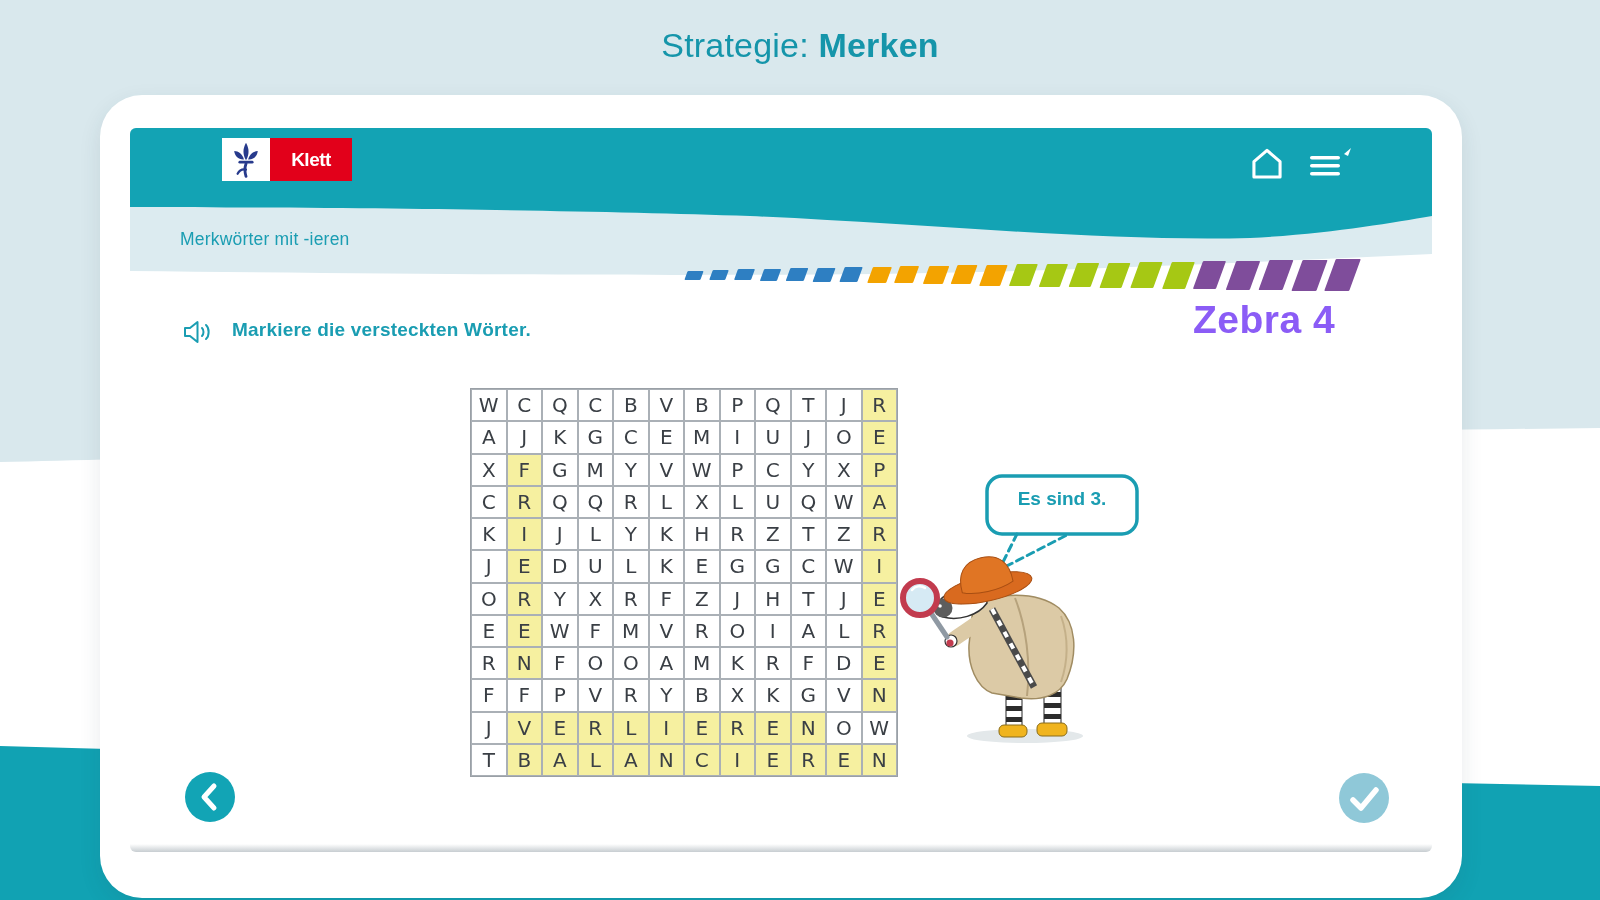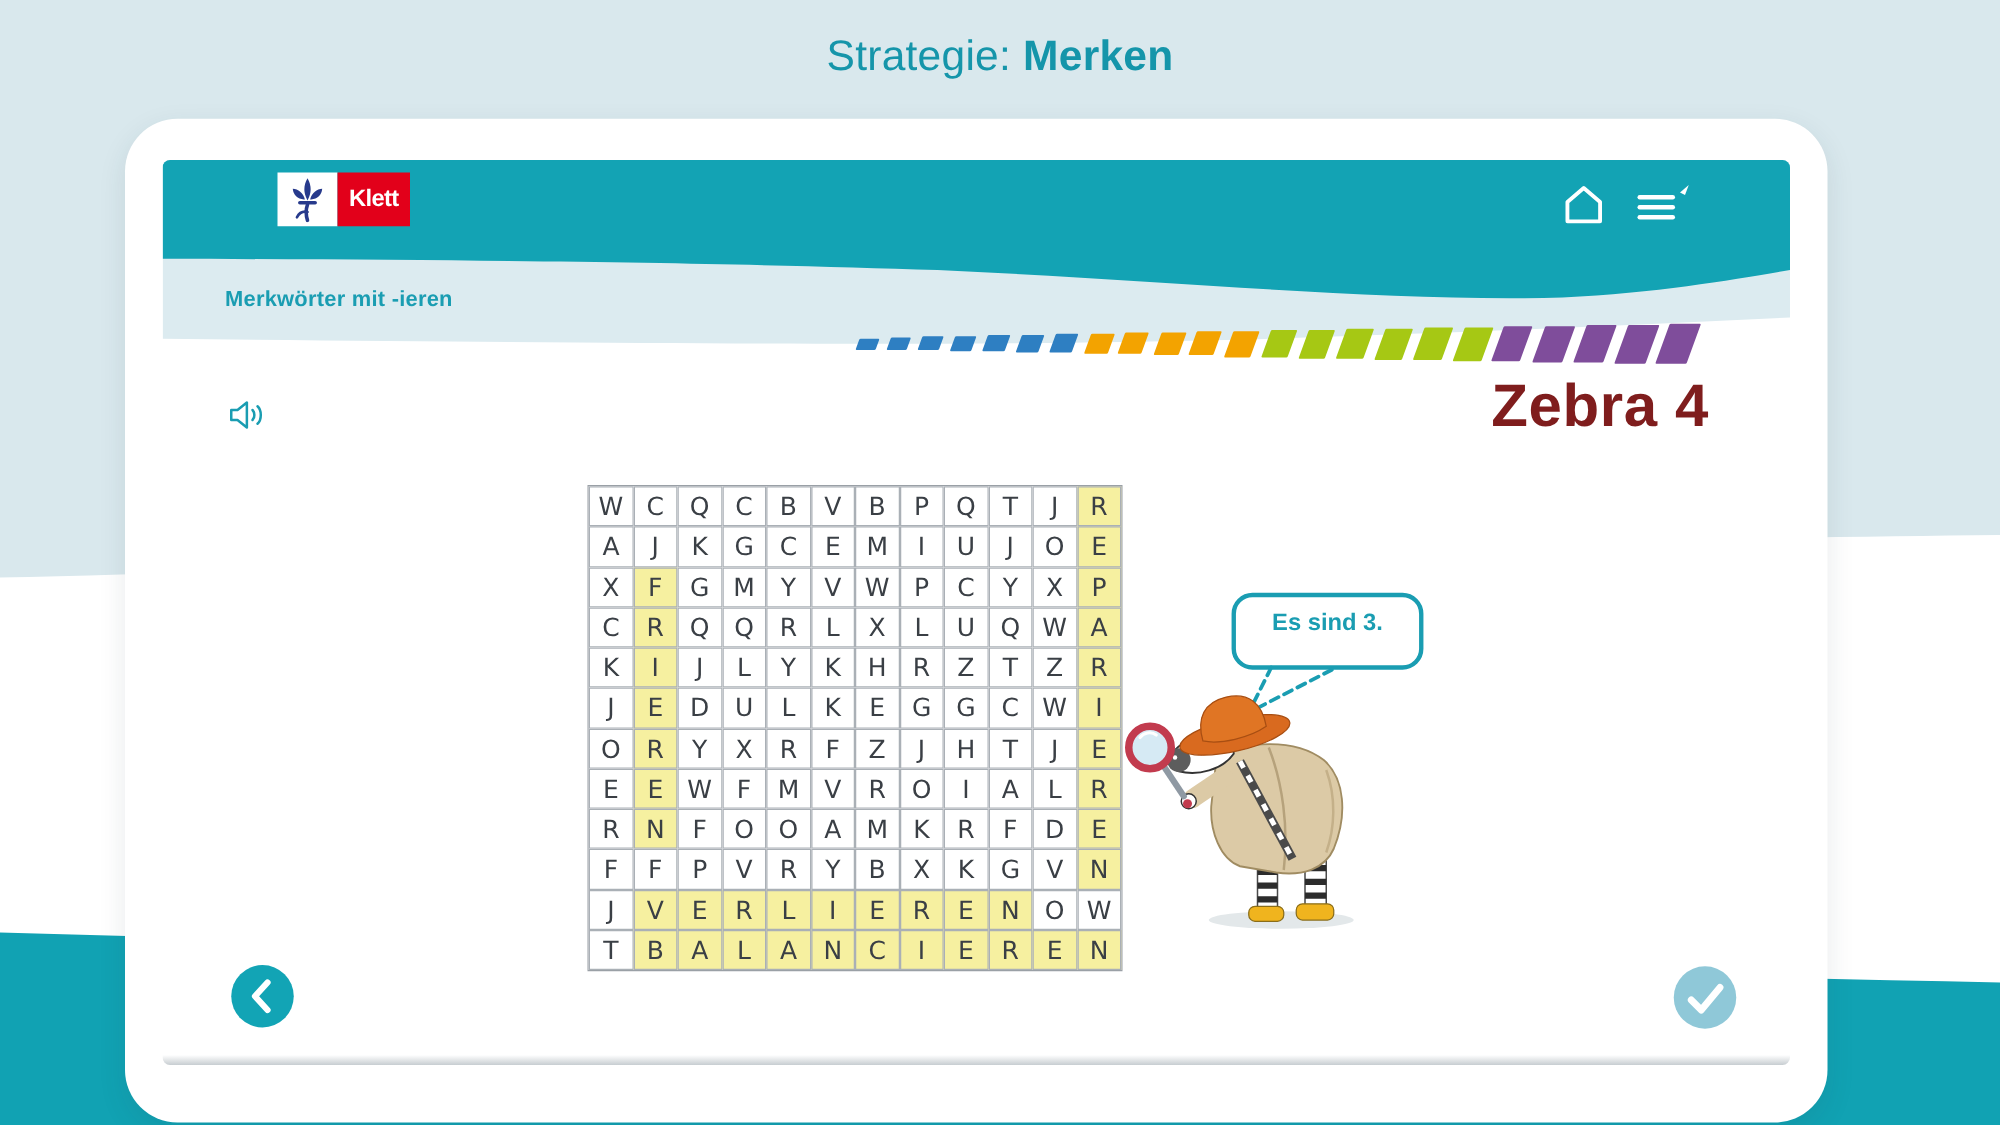--- a/index.html
+++ b/index.html
@@ -39,53 +39,53 @@
 
   
   .header-svg { position:absolute; left:0; top:0; }
 
   .klett-logo { position:absolute; left:92px; top:10px; height:43px; display:flex; }
   .klett-logo .white-box {
     width:48px; height:43px; background:#ffffff;
     display:flex; align-items:center; justify-content:center;
   }
   .klett-logo .red-box {
-    width:58px; height:43px; background:#e2001a; color:#ffffff;
+    width:82px; height:43px; background:#e2001a; color:#ffffff;
     display:flex; align-items:center; justify-content:center;
     font-weight:800; font-size:19px; letter-spacing:-0.5px;
   }
 
   .nav-btn { position:absolute; cursor:pointer; }
   #home-btn { left:1118px; top:17px; width:38px; height:38px; }
   #menu-btn { left:1176px; top:19px; width:48px; height:36px; }
 
   .section-title {
     position:absolute; left:50px; top:101px;
-    font-size:17.5px; font-weight:700; color:#1a9db2; letter-spacing:0.2px;
+    font-size:17.5px; font-weight:400; color:#1a9db2; letter-spacing:0.2px;
   }
 
   
   .stripe {
     position:absolute; left:556px; top:128px; width:740px; height:38px;
     display:flex; align-items:center;
   }
   .stripe .dash {
     display:inline-block; margin-right:9px; transform:skewX(-20deg);
     border-radius:1px; flex:0 0 auto;
   }
 
   
   .speaker { position:absolute; left:52px; top:191px; width:32px; height:26px; cursor:pointer; }
   .instruction {
     position:absolute; left:102px; top:191px;
     font-size:19px; font-weight:800; color:#1a9db2; letter-spacing:0.2px;
   }
   .brand-badge {
     position:absolute; left:1063px; top:170px; width:240px;
-    font-size:48px; font-weight:800; color:#7f1d1d; letter-spacing:0.5px;
+    font-size:39px; font-weight:800; color:#8b5cf6; letter-spacing:0.5px;
   }
 
   
   .word-grid {
     position:absolute; left:340px; top:260px;
     display:grid;
     grid-template-columns:repeat(12, 35.5px);
     grid-template-rows:repeat(12, 32.25px);
     border:1.5px solid #9aa0a6;
     background:#ffffff;
@@ -195,20 +195,21 @@
         <span class="dash" style="background: rgb(127, 77, 155); height: 32px; width: 25px;"></span>
       </div>
 
     <div class="speaker">
       <svg width="32" height="26" viewBox="0 0 32 26">
         <path d="M3,9 H8 L15.5,3 V23 L8,17 H3 Z" fill="none" stroke="#1a9db2" stroke-width="2" stroke-linejoin="round"></path>
         <path d="M20,9 C22,11 22,15 20,17" fill="none" stroke="#1a9db2" stroke-width="2" stroke-linecap="round"></path>
         <path d="M24,6 C27.5,9 27.5,17 24,20" fill="none" stroke="#1a9db2" stroke-width="2" stroke-linecap="round"></path>
       </svg>
     </div>
+    <div class="instruction">Markiere die versteckten Wörter.</div>
 
     <div class="brand-badge">Zebra 4</div>
 
     <div class="word-grid">
         <div class="cell">W</div>
         <div class="cell">C</div>
         <div class="cell">Q</div>
         <div class="cell">C</div>
         <div class="cell">B</div>
         <div class="cell">V</div>

